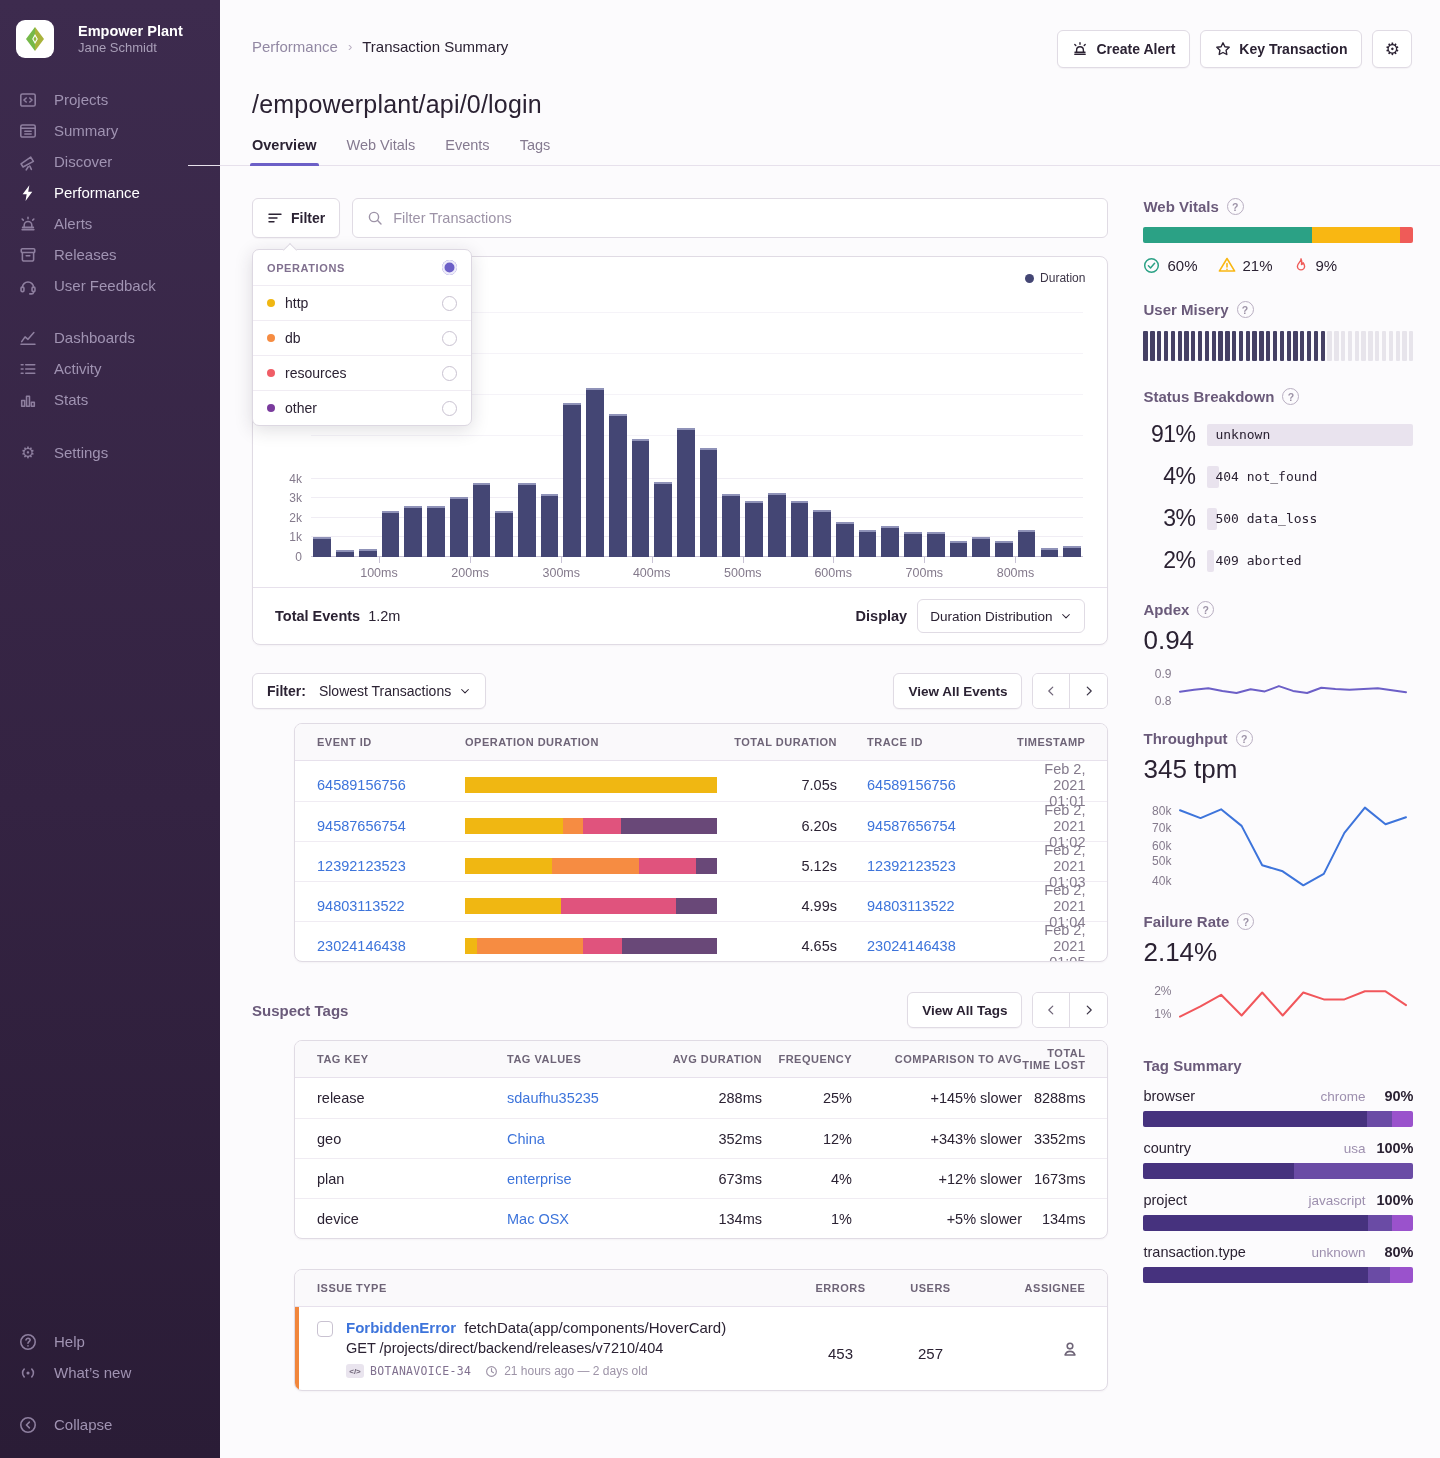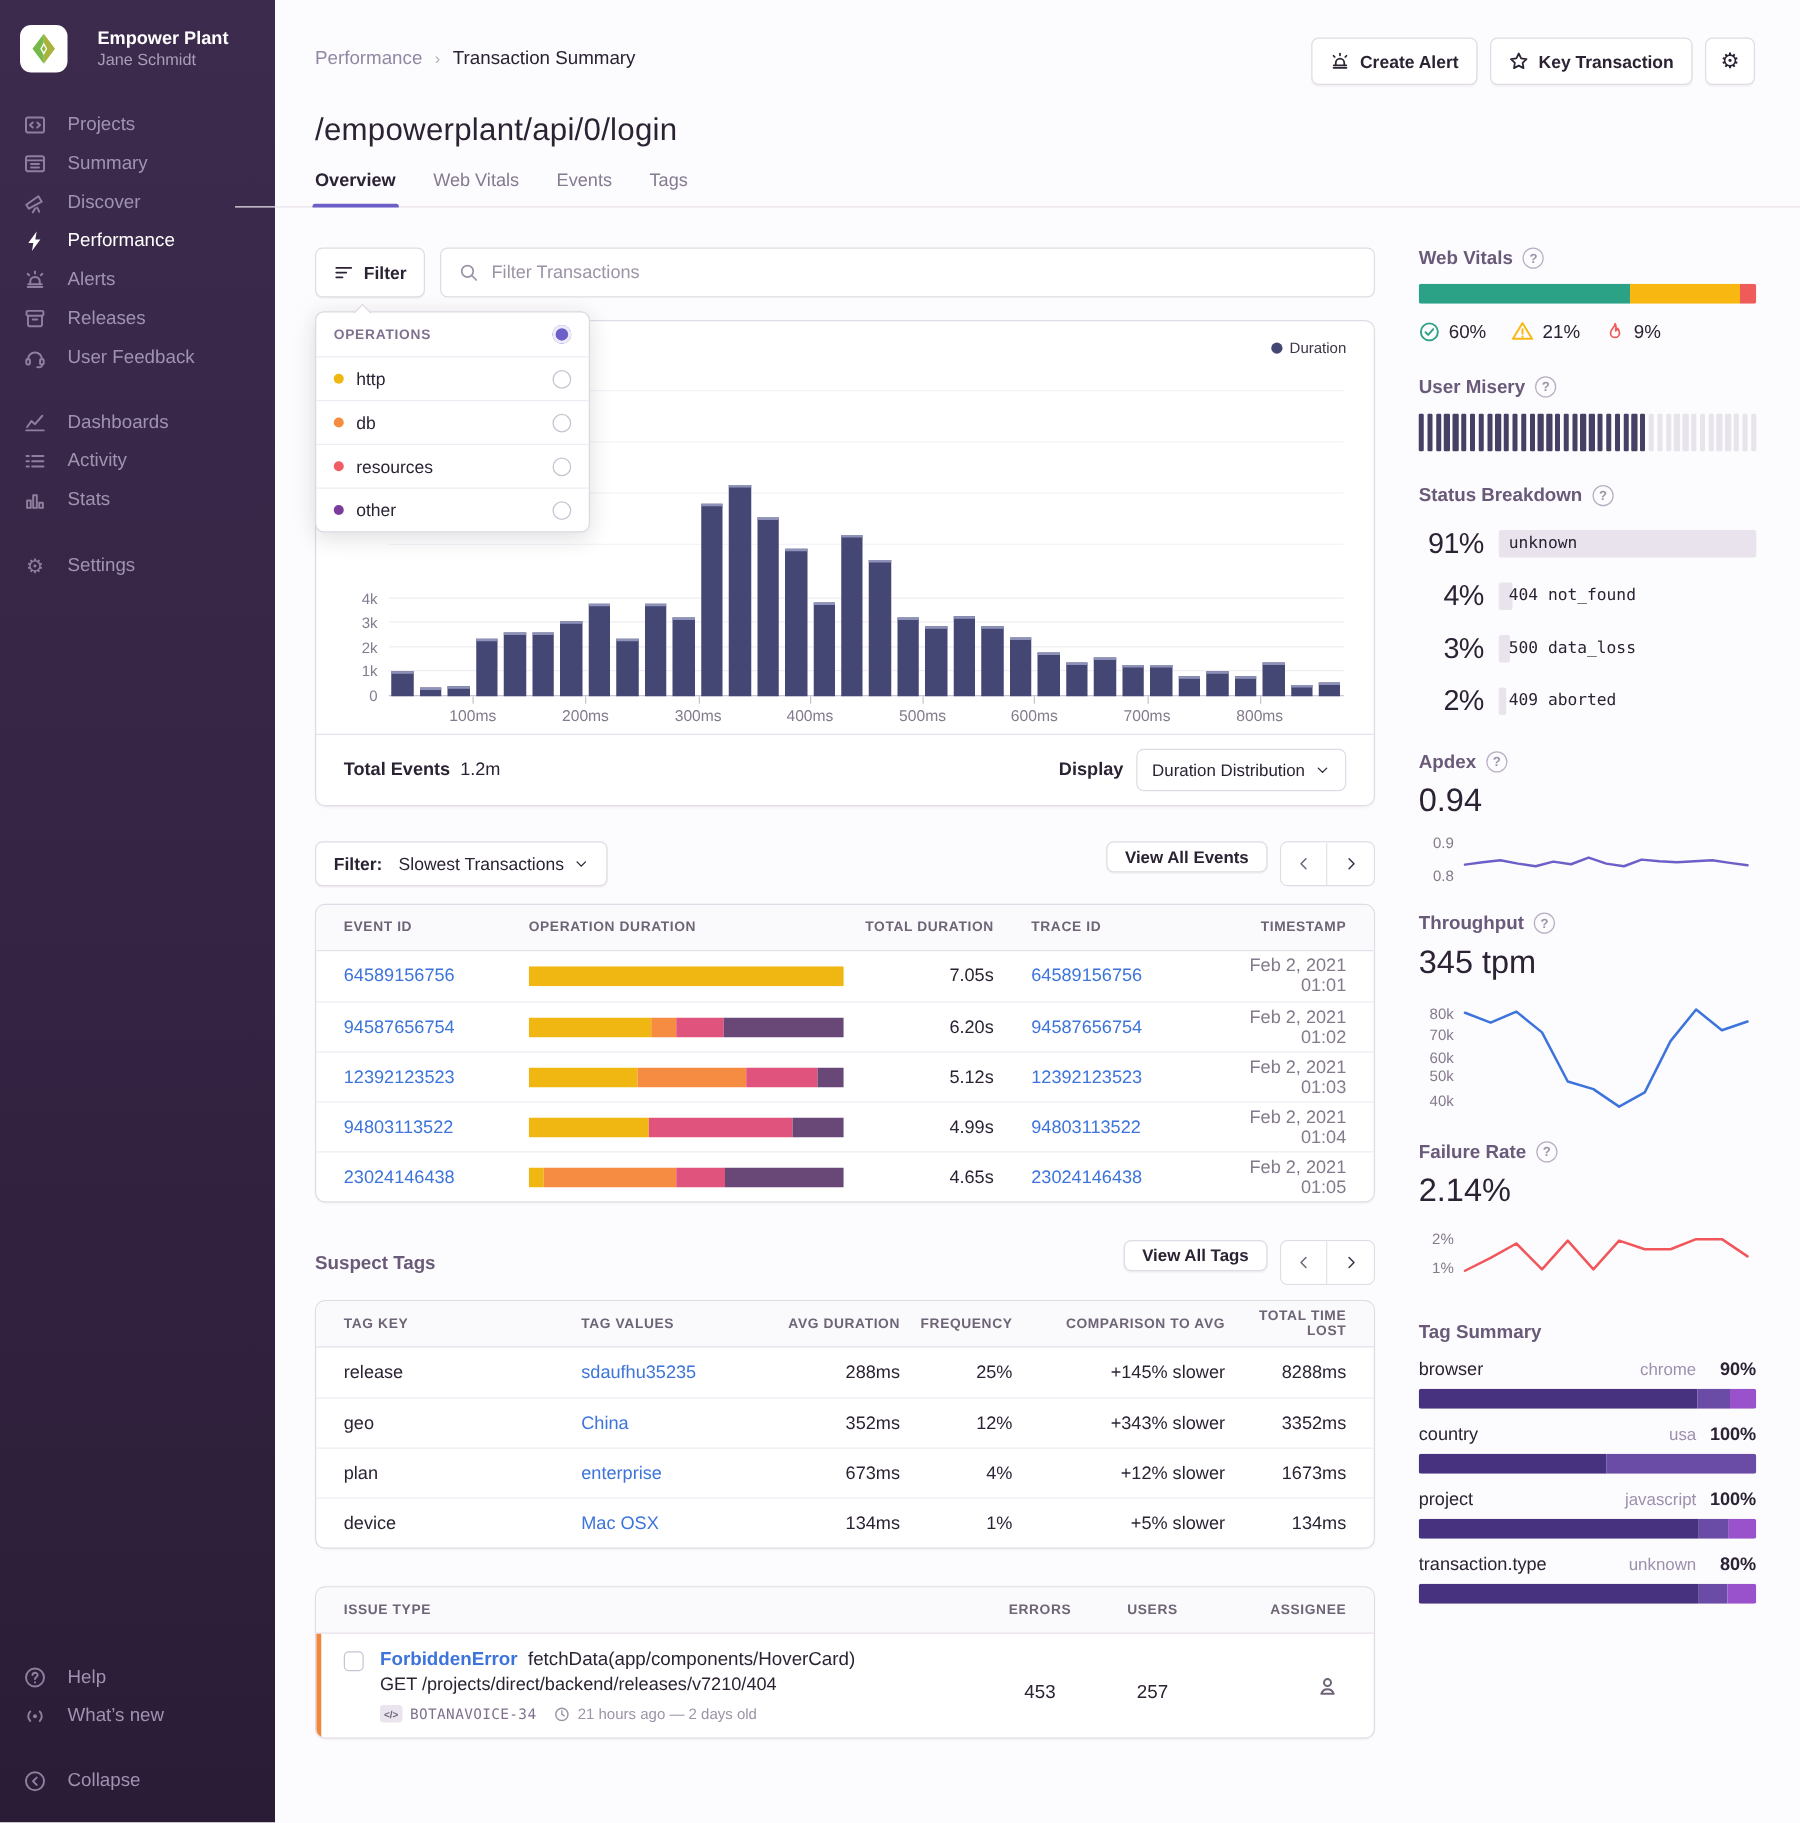--- a/index.html
+++ b/index.html
@@ -86,27 +86,27 @@
   .dd-dot { width:8px; height:8px; border-radius:50%; flex:0 0 8px; }
   .radio { margin-left:auto; width:15px; height:15px; border-radius:50%; border:1.5px solid #C9C2D1; background:#fff; }
   .radio.on { border:none; background:#6C5FC7; box-shadow:inset 0 0 0 2.5px #EDEBFA; }
 
   
   .toolbar { display:flex; align-items:center; margin-bottom:14px; }
   .toolbar .right { margin-left:auto; display:flex; gap:10px; }
   .sel-filter { height:36px; }
   .sel-filter b { margin-right:5px; }
   .sel-filter span { font-weight:400; }
-  .btn-sm { height:25px; font-size:13.5px; }
+  .btn-sm { height:36px; font-size:13.5px; }
   .pager { display:flex; height:36px; border:1px solid #E0DBE4; border-radius:6px; overflow:hidden; background:#fff; }
   .pager button { width:37px; border:none; background:#fff; display:flex; align-items:center; justify-content:center; cursor:pointer; color:#3C3547; }
   .pager button:first-child { border-right:1px solid #E0DBE4; color:#6E6477; }
 
   
-  .tbl { overflow:hidden; }
+  .tbl { overflow:hidden;margin-left:42px; }
   .tbl-head, .tbl-row { display:grid; align-items:center; }
   .tbl-head { background:#FAF9FB; border-bottom:1px solid #E7E1EC; height:37px; font-size:11px; font-weight:700; letter-spacing:.5px; color:#6E6477; }
   .tbl-row { border-top:1px solid #F0ECF3; height:40px; font-size:14.5px; }
   .tbl-row:first-of-type { border-top:none; }
   .ev-grid { grid-template-columns:148px 252px 120px 30px 150px 1fr; padding:0 22px; }
   .link { color:#3D74DB; text-decoration:none; cursor:pointer; }
   .r { text-align:right; }
   .c { text-align:center; }
   .opbar { height:16px; display:flex; overflow:hidden; }
   .muted { color:#847A8C; }

